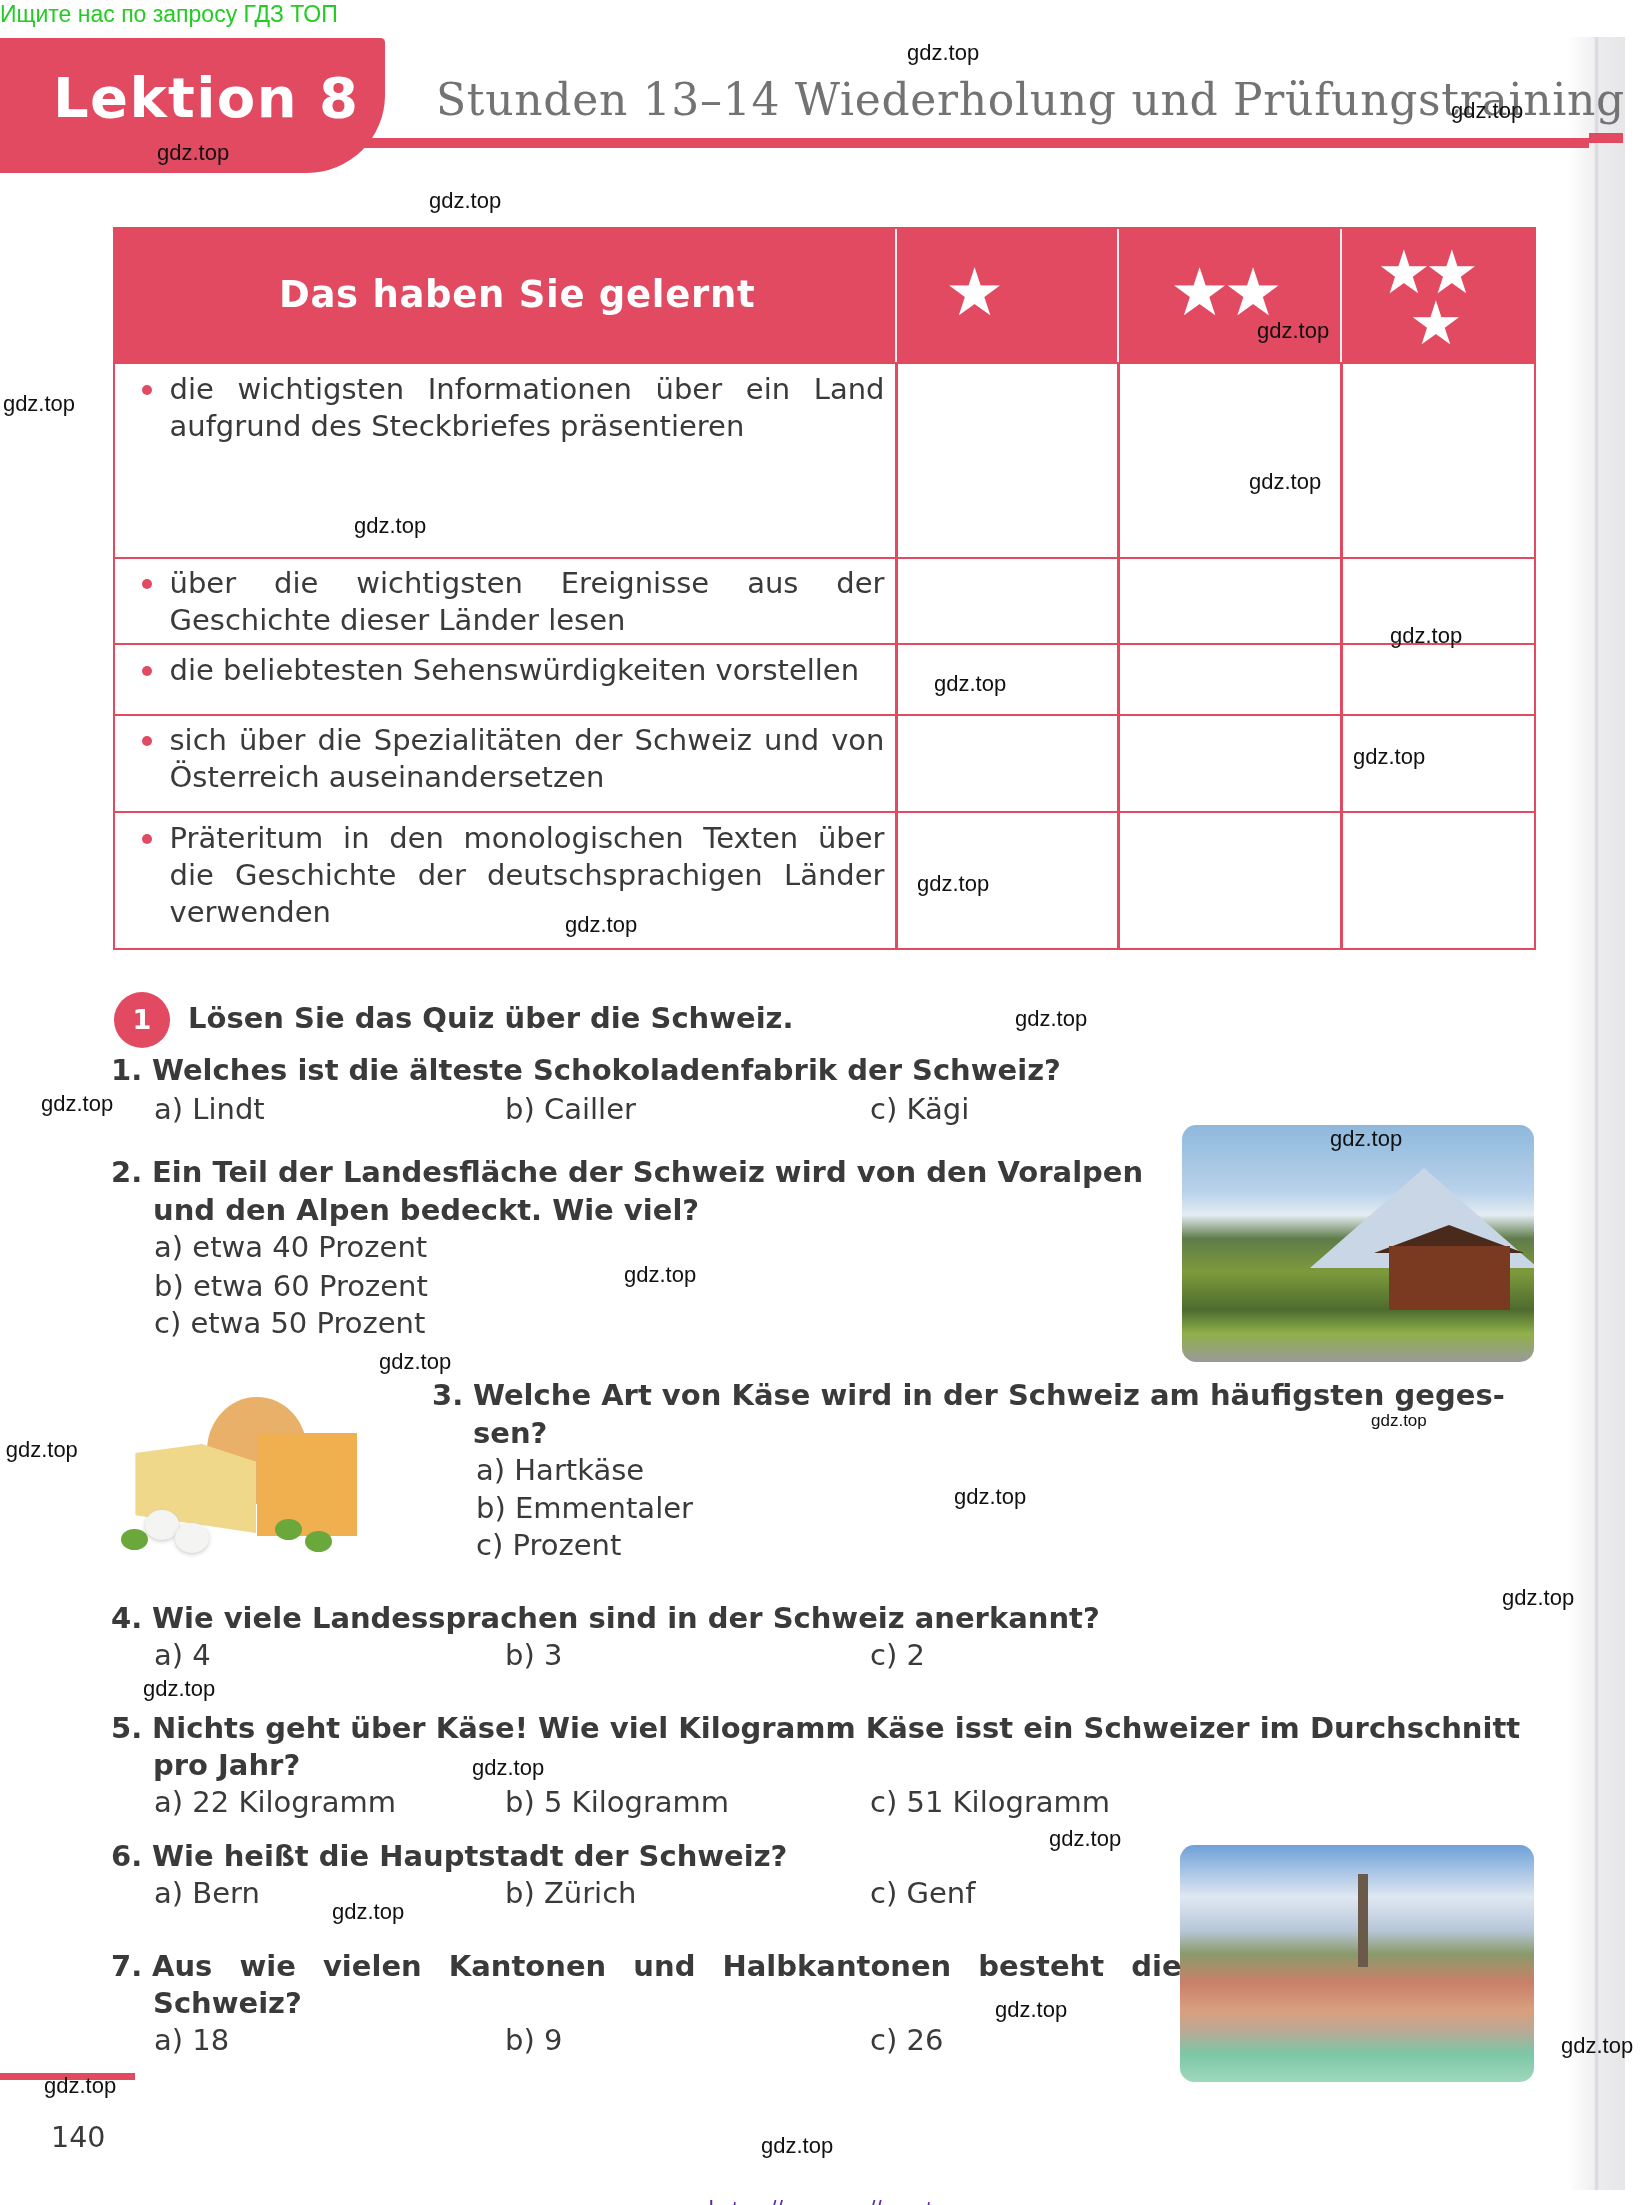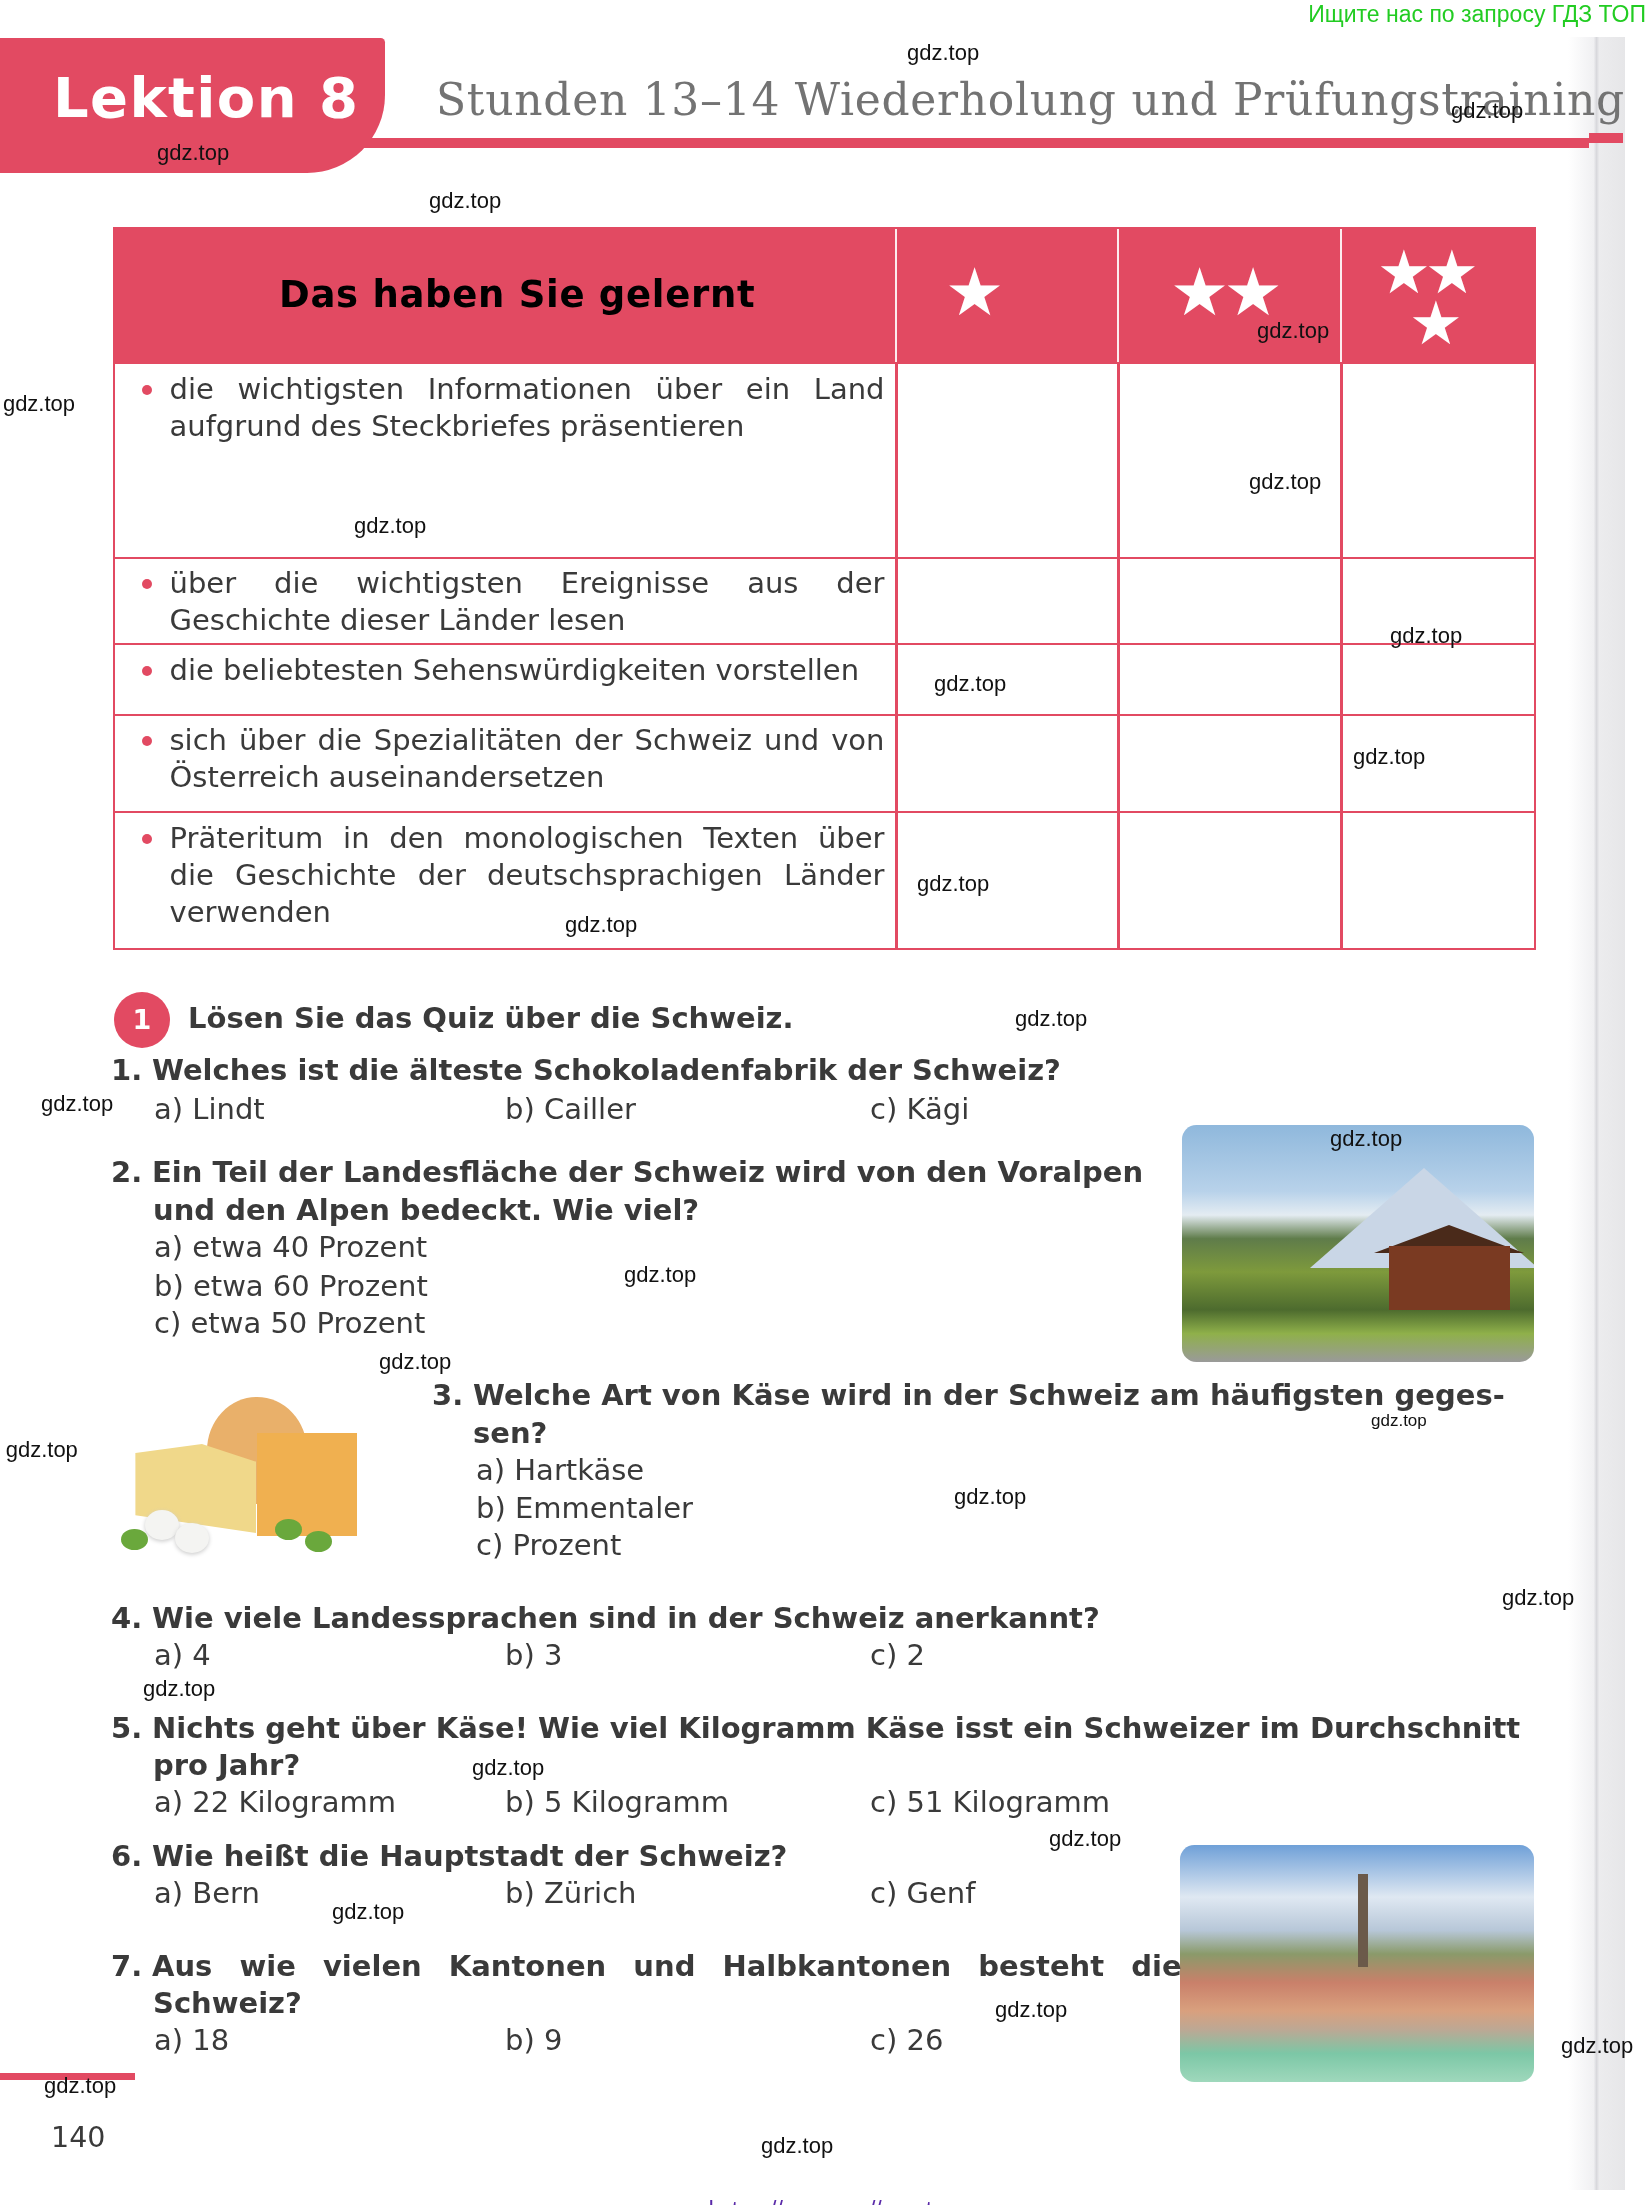--- a/index.html
+++ b/index.html
@@ -1,32 +1,32 @@
 <!DOCTYPE html>
 <html style="font-size:11.4px"><head>
 <meta charset="utf-8">
 <style>
   html, body { margin:0; padding:0; }
   body { width:1646px; height:2205px; position:relative; overflow:hidden; background:#ffffff; font-family:"DejaVu Sans", sans-serif; color:#3a3a3a; }
   .wm { position:absolute; font-family:"Liberation Sans", sans-serif; font-size:22px; color:#111; white-space:nowrap; }
   .wm-small { font-size:17px; }
-  #top-banner { position:absolute; left:0; width:1646px; top:1.4px; text-align:right; color:#22cc22; font-family:"Liberation Sans", sans-serif; font-size:23px; }
+  #top-banner { position:absolute; left:0; width:1646px; top:1.4px; text-align:left; color:#22cc22; font-family:"Liberation Sans", sans-serif; font-size:23px; }
   #lektion-banner { position:absolute; left:0; top:38px; width:385px; height:135px; background:#e24a62; border-bottom-right-radius:78px; border-top-right-radius:4.3px; }
   #lektion-title { position:absolute; left:53px; top:27px; color:#fff; font-family:"DejaVu Sans", sans-serif; font-weight:bold; font-size:56px; letter-spacing:1.4px; }
   #header-line { position:absolute; left:356px; top:138px; width:1233px; height:10px; background:#e24a62; }
   #header-title { position:absolute; left:436px; top:74px; font-family:"DejaVu Serif", serif; font-size:44px; color:#737373; white-space:nowrap; letter-spacing:0.7px; }
   #page-edge { position:absolute; left:1568px; top:37px; width:57px; height:2153px; background:linear-gradient(to right,#ffffff 0%,#f0f0f2 45%,#d8d8dc 50%,#ececee 55%,#e6e6e8 100%); }
   #edge-line { position:absolute; left:1589px; top:133px; width:34px; height:10px; background:#e24a62; }
 
   #table { position:absolute; left:113px; top:227px; width:1423px; height:723px; border:2.9px solid #e24a62; box-sizing:border-box; }
   .t-head { position:absolute; left:0; top:0; height:135px; background:#e24a62; }
   .t-row { position:absolute; left:0; width:100%; border-top:2.9px solid #e24a62; box-sizing:border-box; }
   .vline { position:absolute; top:0; width:2.9px; height:100%; background:#e24a62; }
   .vline-w { position:absolute; top:0; width:2.1px; height:135px; background:#ffffff; opacity:0.9; }
-  #table-head-label { position:absolute; left:164px; top:44px; color:#000000; font-weight:bold; font-size:37px; letter-spacing:0.7px; }
+  #table-head-label { position:absolute; left:164px; top:44px; color:#ffffff; font-weight:bold; font-size:37px; letter-spacing:0.7px; }
   .star { position:absolute; color:#fff; font-size:66px; line-height:1; }
   .skill { position:absolute; left:28.5px; width:741px; font-size:29px; line-height:37px; color:#3a3a3a; text-align:justify; }
   .skill::before { content:""; position:absolute; left:-1.4px; top:14.3px; width:10px; height:10px; border-radius:50%; background:#e24a62; }
   .skill span { display:block; padding-left:26px; }
 
   #task-circle { position:absolute; left:114px; top:992px; width:56px; height:56px; border-radius:50%; background:#e24a62; color:#fff; font-weight:bold; font-size:27px; text-align:center; line-height:56px; }
   #task-title { position:absolute; left:188px; top:1001px; font-weight:bold; font-size:29px; color:#3a3a3a; white-space:nowrap; }
   .q { position:absolute; font-weight:bold; font-size:29px; color:#3a3a3a; white-space:nowrap; }
   .q .num { display:inline-block; width:41px; }
   .qcont { position:absolute; font-weight:bold; font-size:29px; color:#3a3a3a; white-space:nowrap; }

